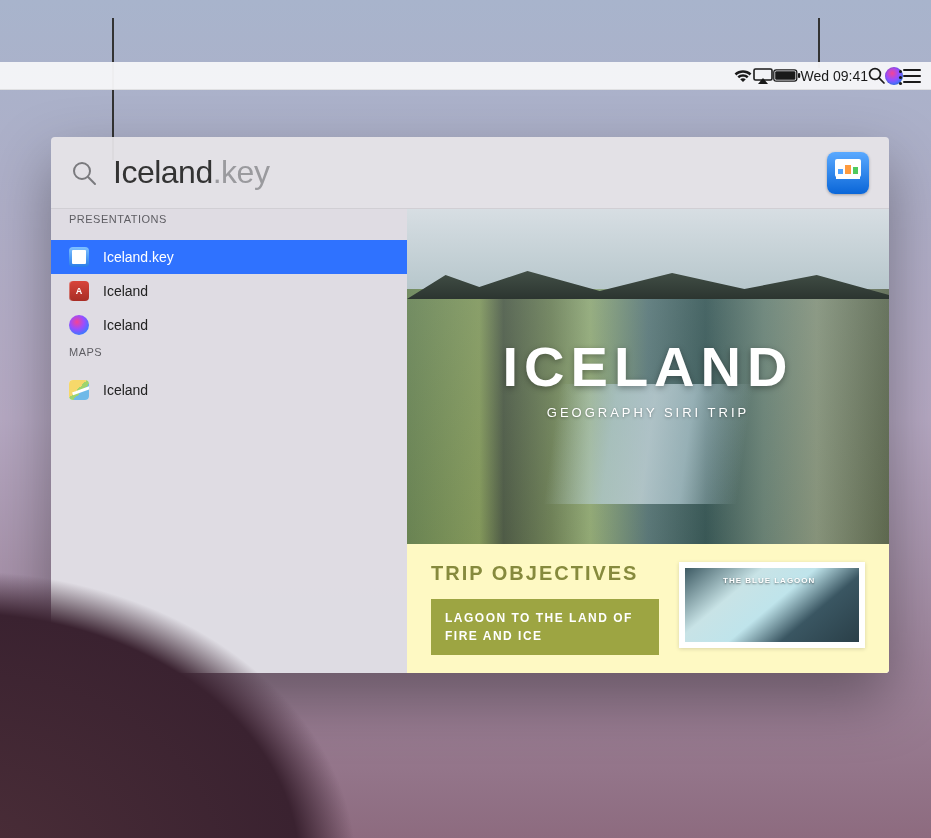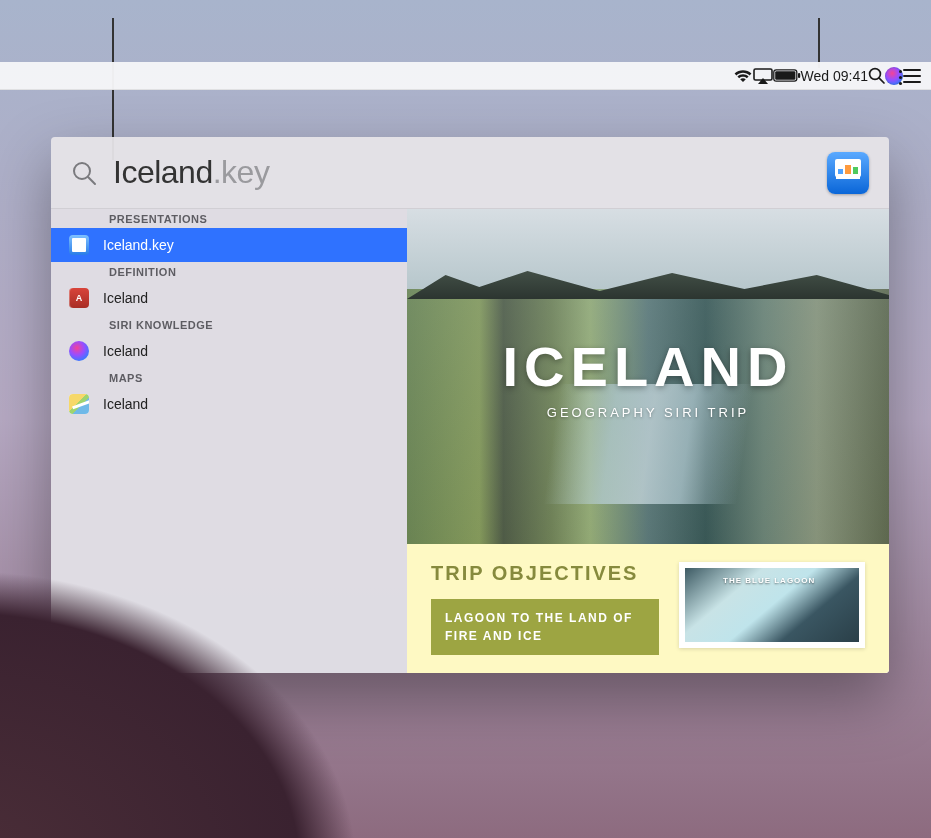--- a/index.html
+++ b/index.html
@@ -123,27 +123,26 @@
       min-height: 0;
     }
     .results {
       width: 356px;
       background: rgba(222,220,226,0.9);
       display: flex;
       flex-direction: column;
       overflow: hidden;
     }
     .cat-header {
-      padding: 4px 18px 3px;
+      padding: 4px 18px 15px;
       font-size: 11px;
-      font-weight: 700;
+      font-weight: 400;
       letter-spacing: 0.5px;
       color: rgba(50,50,55,0.75);
       text-transform: uppercase;
-      margin-left: 40px;
     }
     .result-row {
       display: flex;
       align-items: center;
       height: 34px;
       padding: 0 18px;
       gap: 14px;
       font-size: 14px;
       color: #222;
     }
@@ -301,27 +300,25 @@
 
   <div class="spot-body">
     <div class="results">
 
       <div class="cat-header">PRESENTATIONS</div>
       <div class="result-row selected">
         <div class="row-icon ic-keynote"></div>
         <span>Iceland.key</span>
       </div>
 
-      <div class="cat-header">DEFINITION</div>
       <div class="result-row">
         <div class="row-icon ic-dict"></div>
         <span>Iceland</span>
       </div>
 
-      <div class="cat-header">SIRI KNOWLEDGE</div>
       <div class="result-row">
         <div class="row-icon ic-siri"></div>
         <span>Iceland</span>
       </div>
 
       <div class="cat-header">MAPS</div>
       <div class="result-row">
         <div class="row-icon ic-maps"></div>
         <span>Iceland</span>
       </div>

